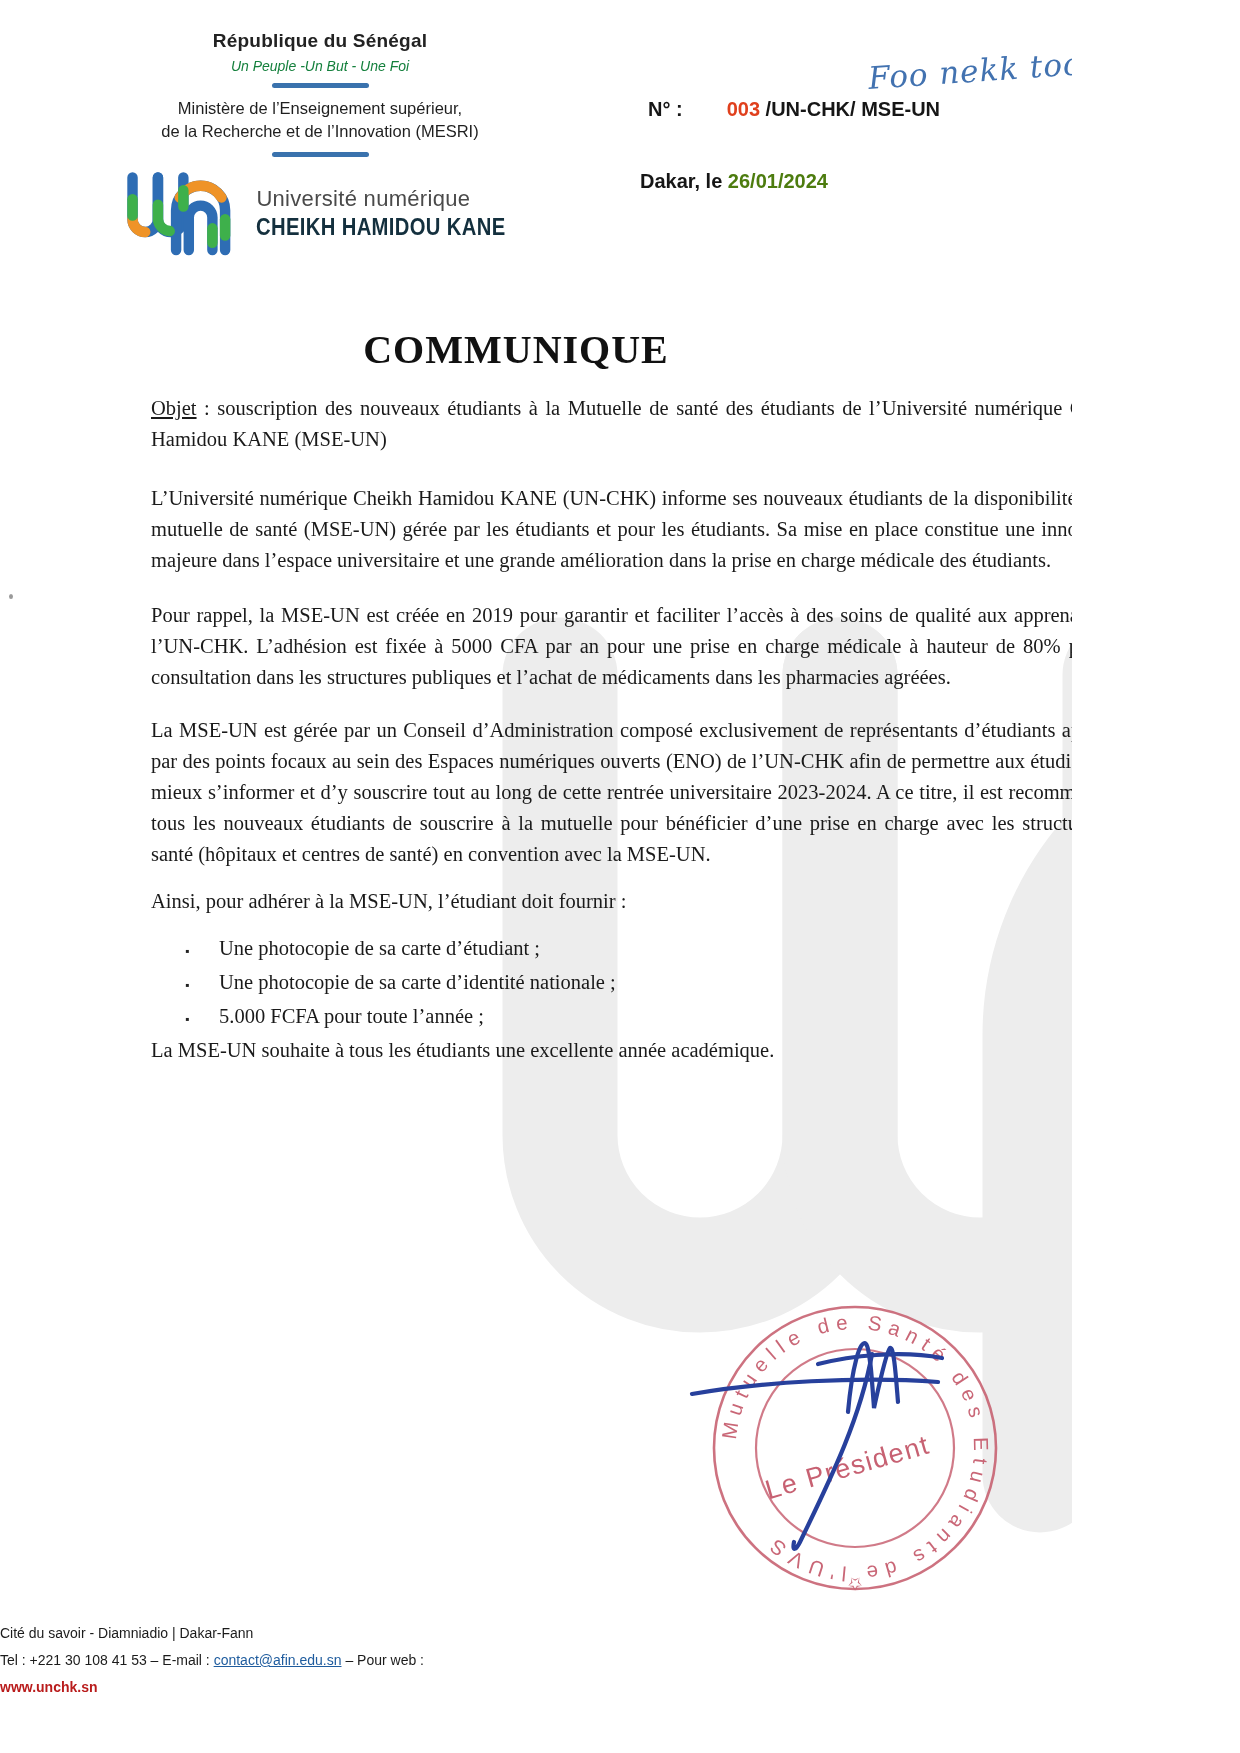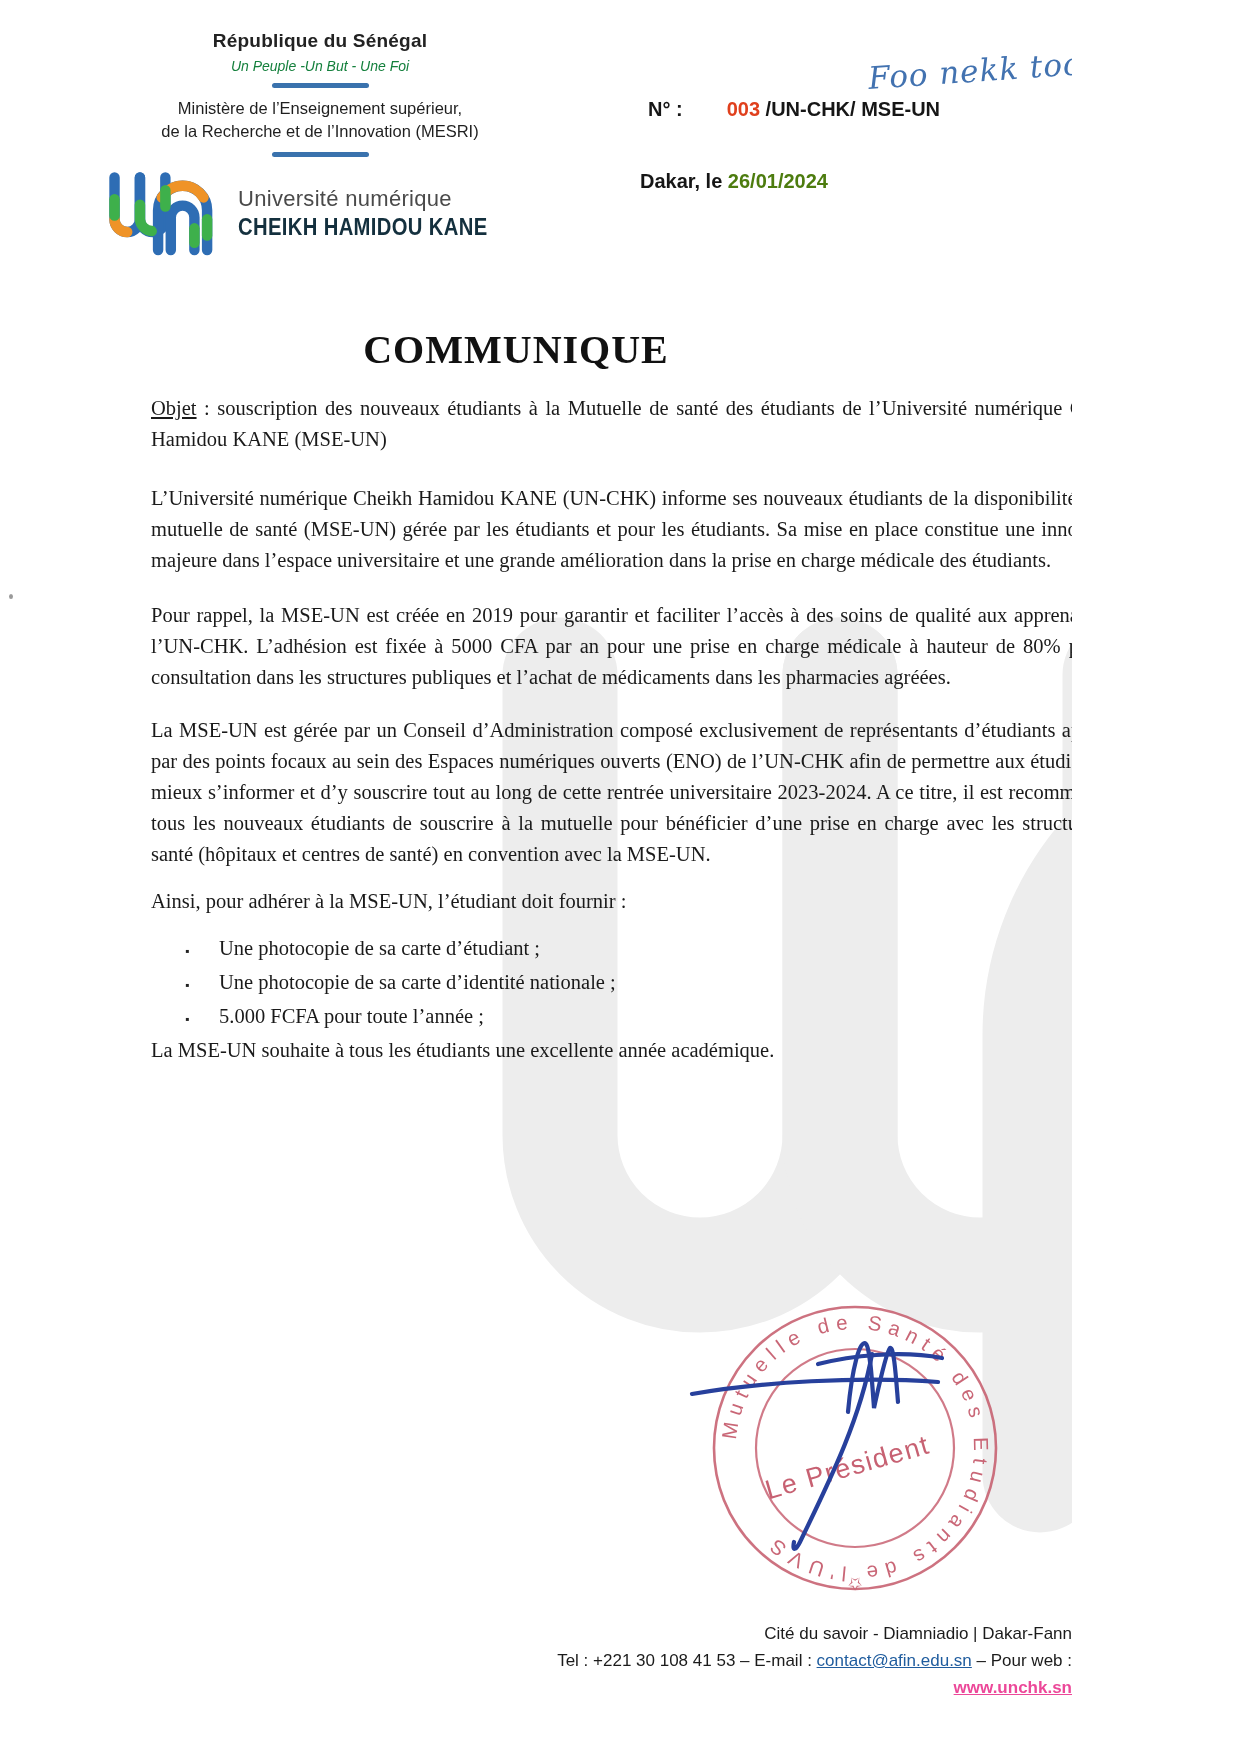--- a/index.html
+++ b/index.html
@@ -7,21 +7,21 @@
         font-family:"Liberation Serif", serif;color:#1a1a1a;}
   
   .watermark{position:absolute;left:400px;top:555px;z-index:0;}
   
   .header-left{position:absolute;left:100px;top:30px;width:440px;text-align:center;z-index:2;
                font-family:"Liberation Sans", sans-serif;}
   .republic{font-size:19px;font-weight:bold;color:#222;letter-spacing:.2px;}
   .motto{font-size:14px;font-style:italic;color:#15803d;margin-top:6px;}
   .divider{width:97px;height:5px;border-radius:3px;background:#3a72ad;margin:9px auto 9px auto;}
   .ministry{font-size:16.5px;color:#1f1f1f;line-height:1.38;}
-  .logo-row{display:flex;align-items:center;justify-content:flex-start;gap:20px;margin-top:8px;}
+  .logo-row{display:flex;align-items:center;justify-content:flex-end;gap:20px;margin-top:8px;}
   .logo-text{text-align:left;}
   .logo-line1{font-size:22px;color:#4a4a4a;letter-spacing:.3px;}
   .logo-line2{font-size:23px;font-weight:bold;color:#14303e;letter-spacing:.4px;
               transform:scaleX(.88);transform-origin:left;display:inline-block;margin-top:2px;}
   
   .handwritten{position:absolute;left:868px;top:50px;z-index:2;color:#4272b0;
                font-family:"DejaVu Serif", serif;font-style:italic;font-size:31px;
                transform:rotate(-4deg);white-space:nowrap;letter-spacing:1px;}
   .ref-line{position:absolute;left:648px;top:98px;z-index:2;font-family:"Liberation Sans", sans-serif;
             font-weight:bold;font-size:20px;color:#161616;}
@@ -42,24 +42,24 @@
   p.list-intro{margin-bottom:16px;}
   .objet-label{text-decoration:underline;}
   .bullet-list{margin:0 0 0 34px;padding:0;}
   .bullet-item{display:flex;align-items:baseline;line-height:31px;}
   .bullet-marker{font-size:12px;width:34px;flex:0 0 34px;color:#222;}
   .closing{margin-top:42px;}
   
   .stamp{position:absolute;left:700px;top:1290px;z-index:3;}
   .stamp svg{overflow:visible;}
   
-  .footer{position:absolute;left:0;right:0;top:1620px;z-index:2;text-align:right;
-          font-family:"Liberation Sans", sans-serif;font-size:17px;color:#1b1b1b;line-height:27px;}
+  .footer{position:absolute;left:0;right:0;top:1620px;z-index:2;text-align:left;
+          font-family:"Liberation Sans", sans-serif;font-size:14px;color:#1b1b1b;line-height:27px;}
   .footer a{color:#1f5c9e;text-decoration:underline;cursor:pointer;}
-  .website{color:#ec4899;font-weight:bold;text-decoration:underline;}
+  .website{color:#b91c1c;font-weight:bold;}
   .artifact-dot{position:absolute;left:9px;top:594px;width:4px;height:5px;border-radius:50%;
                 background:#9a9a9a;z-index:2;}
 </style>
 </head>
 <body>
 
 <div class="page">
 
   <div class="watermark">
     <svg width="1300" height="1000" viewBox="0 0 130 100" fill="none">

